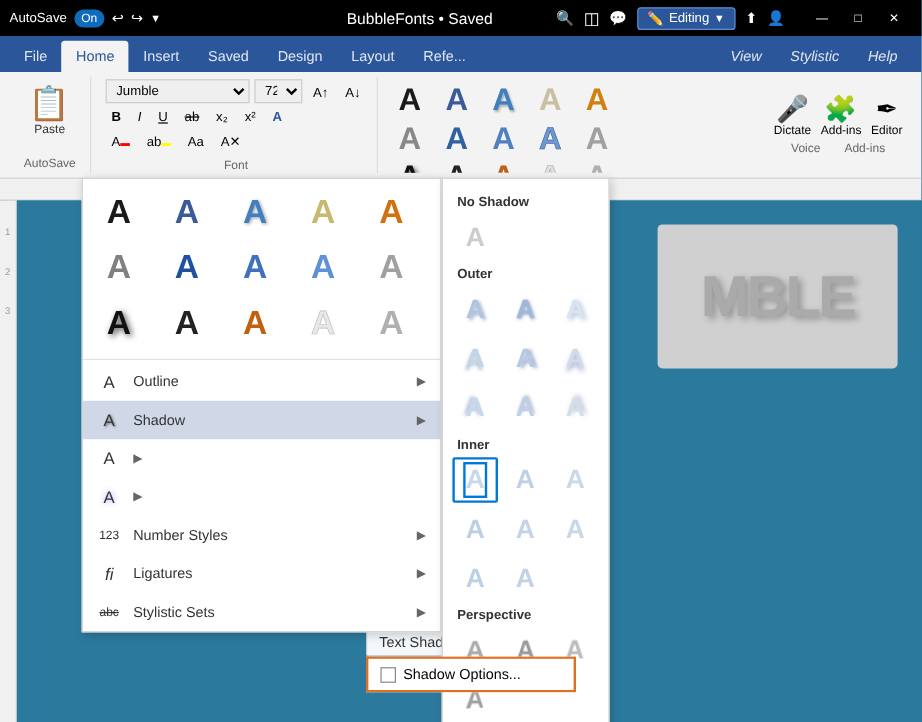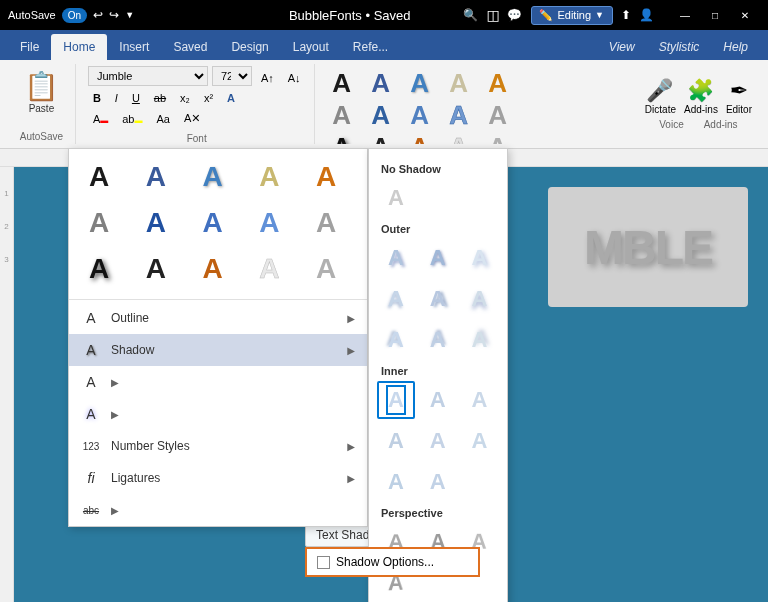--- a/index.html
+++ b/index.html
@@ -311,20 +311,21 @@
     <div class="menu-item-label">Number Styles</div>
     <div class="menu-item-arrow">▶</div>
   </div>
   <div class="menu-item">
     <div class="menu-item-icon" style="font-style:italic;">fi</div>
     <div class="menu-item-label">Ligatures</div>
     <div class="menu-item-arrow">▶</div>
   </div>
   <div class="menu-item">
     <div class="menu-item-icon" style="font-size:10px;text-decoration:line-through;">abc</div>
+    <div class="menu-item-label">Stylistic Sets</div>
     <div class="menu-item-arrow">▶</div>
   </div>
 </div>
 
 <div class="shadow-submenu">
 
   <div class="shadow-section-label">No Shadow</div>
   <div class="shadow-grid">
     <div class="shadow-item">
       <span class="shadow-letter ns">A</span>

